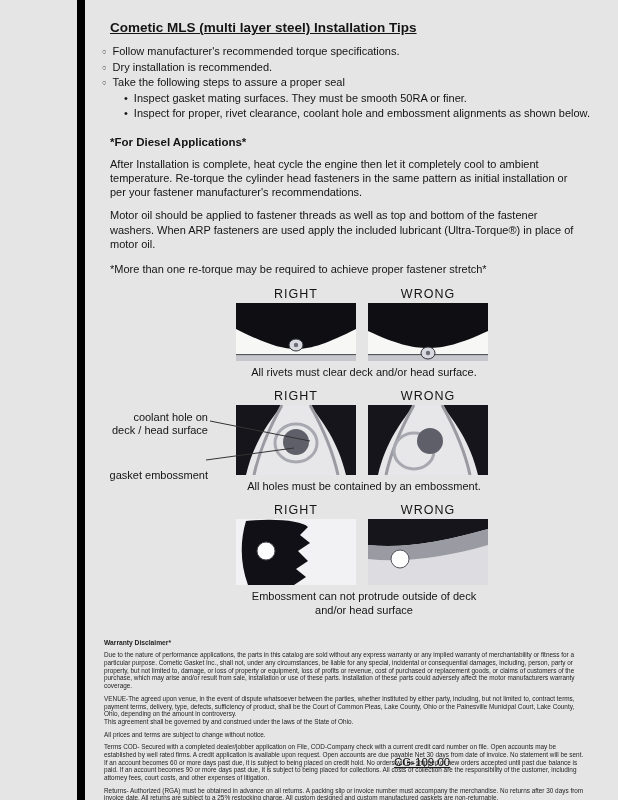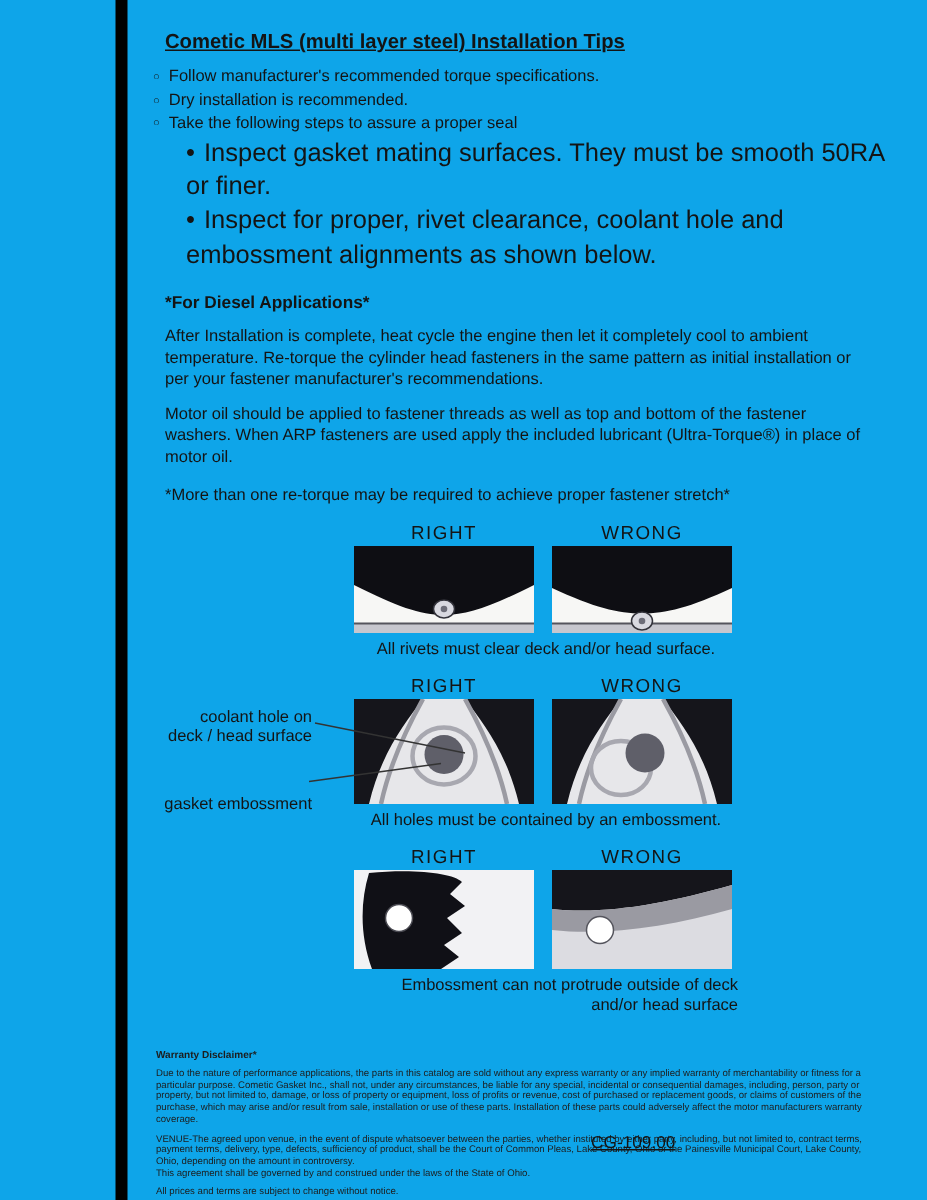--- a/index.html
+++ b/index.html
@@ -1,40 +1,40 @@
 <!DOCTYPE html>
 <html><head>
 <meta charset="utf-8">
 <style>
   html,body{margin:0;padding:0;background:#ffffff;}
-  .page{position:relative;width:618px;height:800px;background:#0ea5e9;overflow:hidden;
+  .page{position:relative;width:618px;height:800px;background:#e5e5e5;overflow:hidden;
         font-family:"Liberation Sans",sans-serif;color:#141414;}
   .left-bar{position:absolute;left:77px;top:0;width:8px;height:800px;background:#000;}
   .content{position:absolute;left:96px;top:12px;width:496px;}
 
   .title{font-size:13.5px;font-weight:bold;text-decoration:underline;margin:8px 0 9px 14px;}
 
   ul.tips{list-style:none;margin:0;padding:0 0 0 6px;font-size:11px;line-height:1.32;}
   ul.tips>li{margin:1px 0;}
   ul.tips>li::before{content:"○";font-size:7.5px;position:relative;top:-1px;margin-right:6px;}
-  ul.subtips{list-style:none;margin:1px 0 0 0;padding:0 0 0 22px;font-size:17px;}
+  ul.subtips{list-style:none;margin:1px 0 0 0;padding:0 0 0 22px;font-size:11px;}
   ul.subtips>li{margin:1px 0;}
   ul.subtips>li::before{content:"•";margin-right:6px;}
 
   .diesel-head{font-size:11.5px;font-weight:bold;margin:15px 0 7px 14px;}
   .para{font-size:11px;line-height:1.3;margin:9px 0 0 14px;width:468px;}
   .note{font-size:11px;margin:12px 0 0 14px;}
 
   .fig-section{position:relative;margin:12px 0 0 140px;width:256px;}
   .fig-row{display:flex;gap:12px;}
   .fig-col{width:120px;text-align:center;}
   .fig-head{font-size:12.5px;letter-spacing:1px;margin-bottom:2px;}
   svg.fig{display:block;width:120px;}
   .fig-caption{font-size:11px;margin:5px 0 9px 0;text-align:center;width:256px;line-height:1.25;}
-  .fig-caption.left{text-align:right;}
+  .fig-caption.left{text-align:center;}
   .fig-row-wrap{position:relative;}
   .ann{position:absolute;font-size:11px;line-height:1.18;text-align:right;}
   .ann-coolant{left:-134px;top:22px;width:106px;}
   .ann-emboss{left:-134px;top:80px;width:106px;}
   .ann-lines{position:absolute;left:-30px;top:18px;width:110px;height:70px;pointer-events:none;}
 
   .disclaimer{margin:22px 0 0 8px;width:484px;font-size:6.4px;line-height:1.2;color:#1d1d1d;}
   .disclaimer .dh{font-weight:bold;font-size:6.7px;margin:0 0 4px 0;}
   .disclaimer p{margin:0 0 5px 0;white-space:pre-line;}
 

